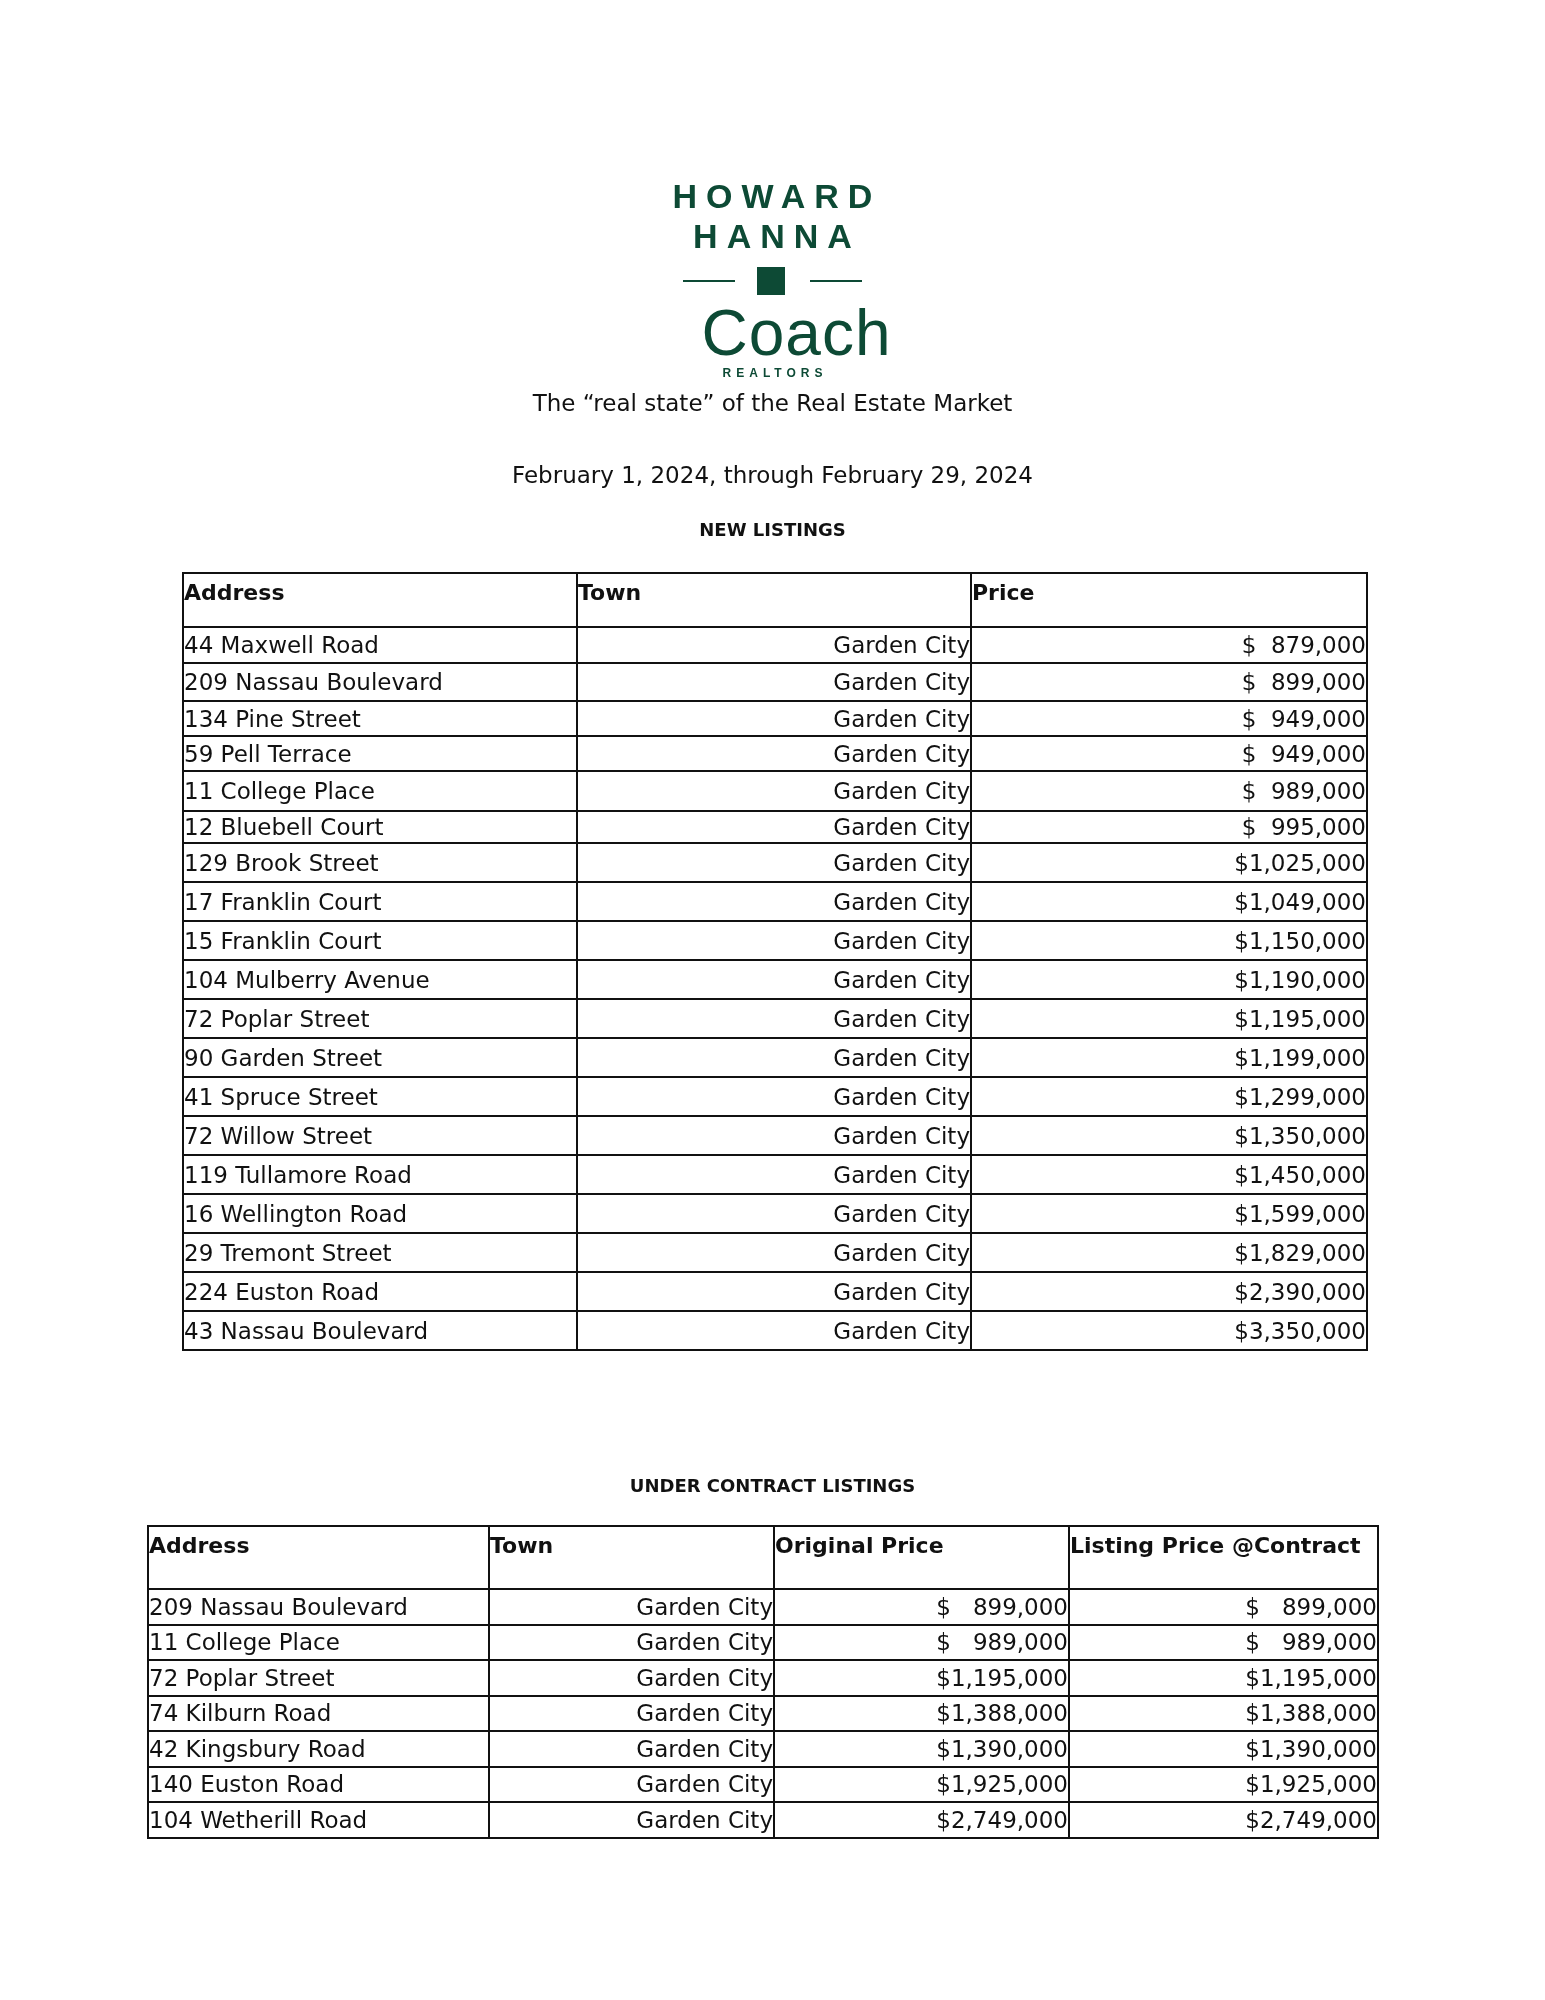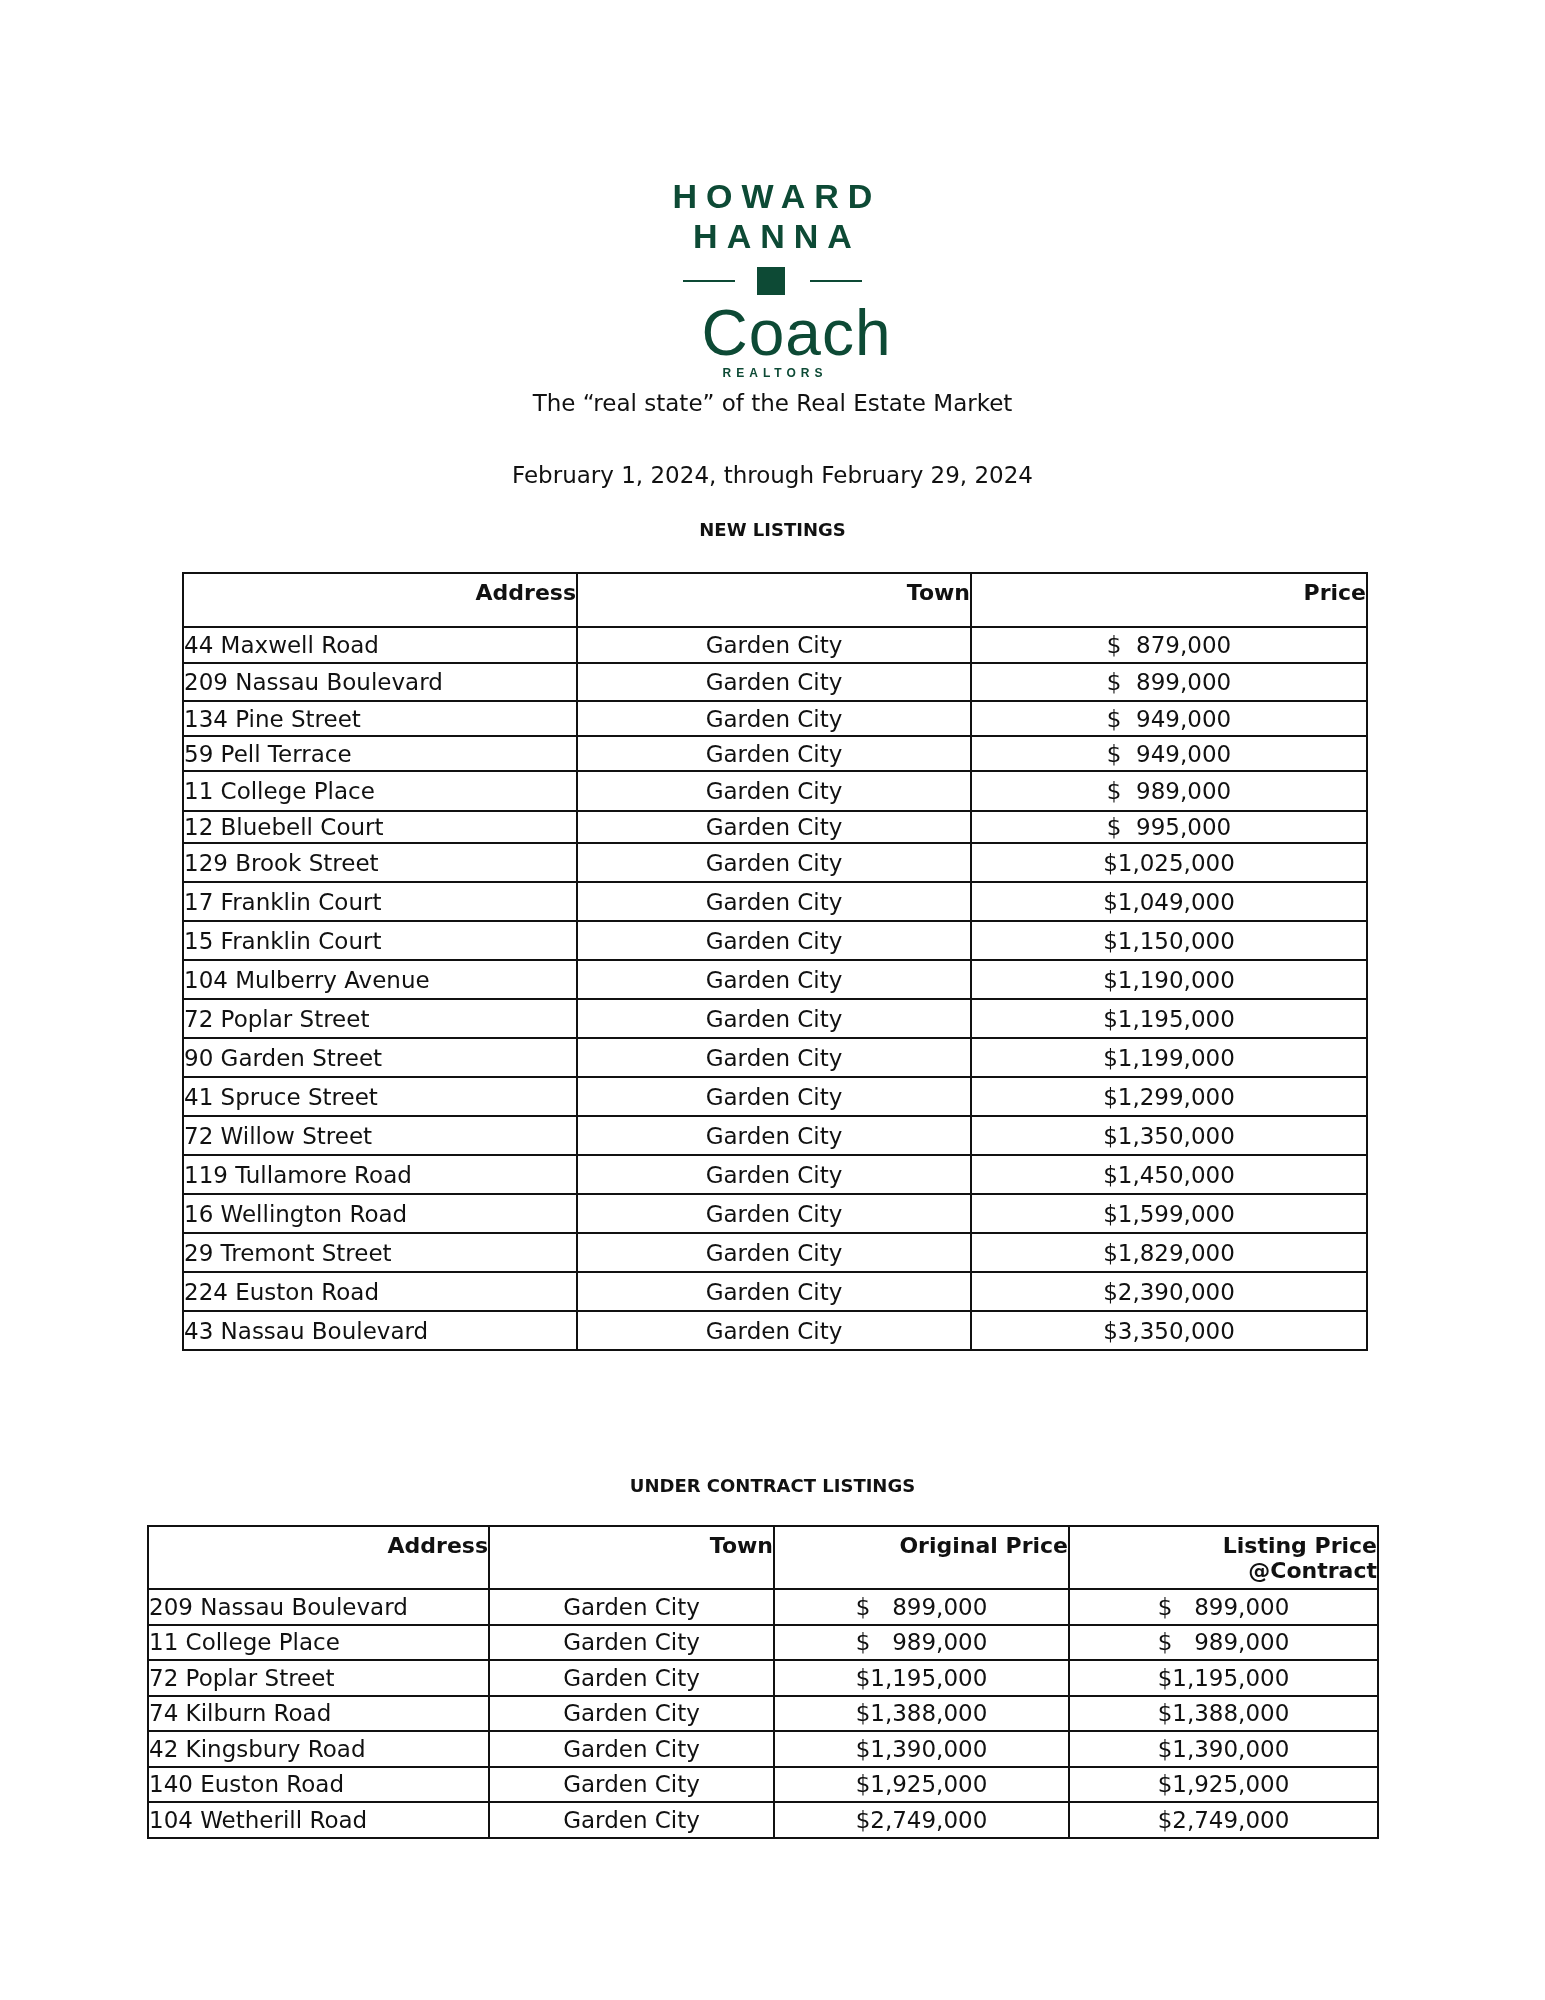--- a/index.html
+++ b/index.html
@@ -26,24 +26,24 @@
 
   .line-text { position: absolute; left: 0; width: 1545px; text-align: center; font-size: 23px; }
   .tagline { top: 390px; }
   .daterange { top: 462px; }
   .section-title { font-weight: bold; font-size: 18px; }
   .new-title { top: 519px; }
   .uc-title { top: 1475px; }
 
   table.listing { position: absolute; border-collapse: collapse; table-layout: fixed; font-size: 23px; }
   table.listing th, table.listing td { border: 2px solid #111; padding: 0; }
-  table.listing th { font-weight: bold; font-size: 22px; vertical-align: top; padding-top: 6px; text-align: right; padding-left: 29px; }
+  table.listing th { font-weight: bold; font-size: 22px; vertical-align: top; padding-top: 6px; text-align: left; }
   table.listing td { vertical-align: middle; white-space: nowrap; line-height: 24px; }
   td.addr { text-align: left; padding-left: 13px; }
-  td.town, td.price { text-align: center; }
+  td.town, td.price { text-align: right; }
 
   #new-table { left: 182px; top: 572px; width: 1184px; }
   #new-table th { height: 46px; }
   #uc-table { left: 147px; top: 1525px; width: 1230px; }
   #uc-table th { height: 55px; }
 </style>
 </head>
 <body>
 
 <div class="logo">

